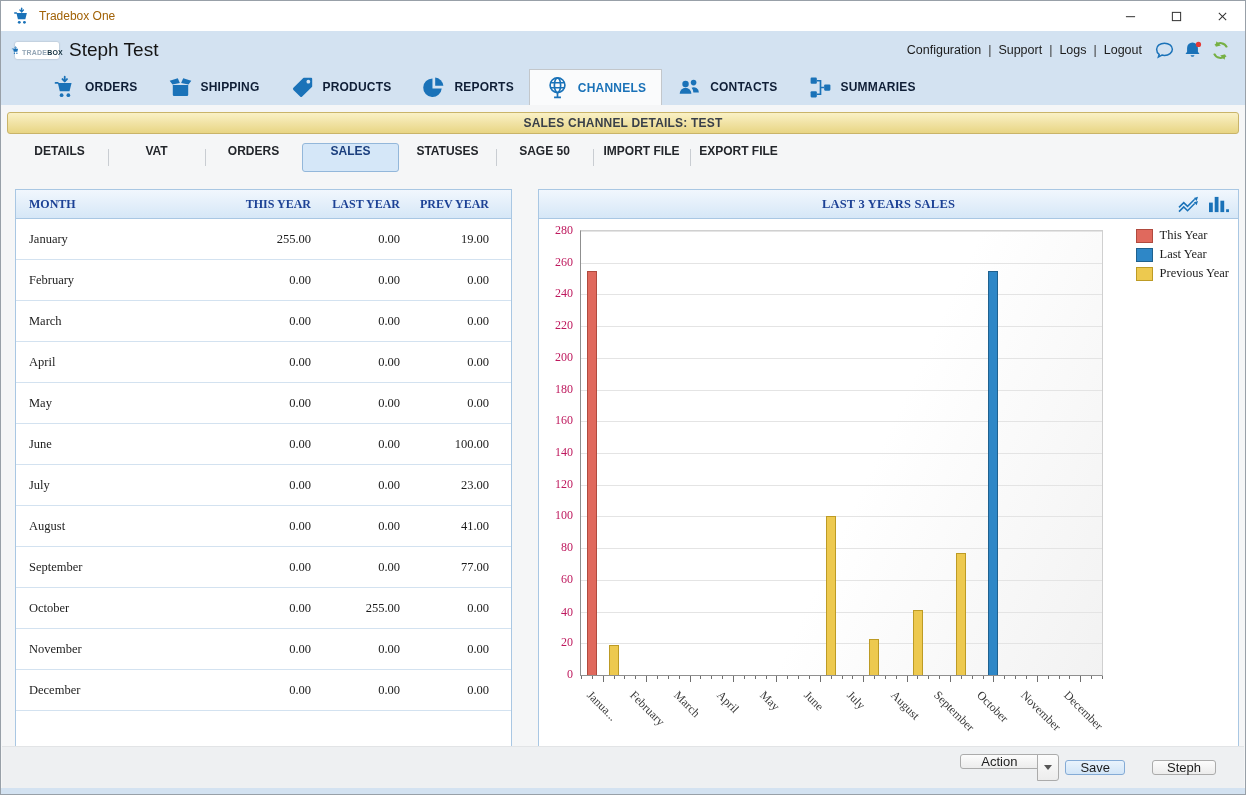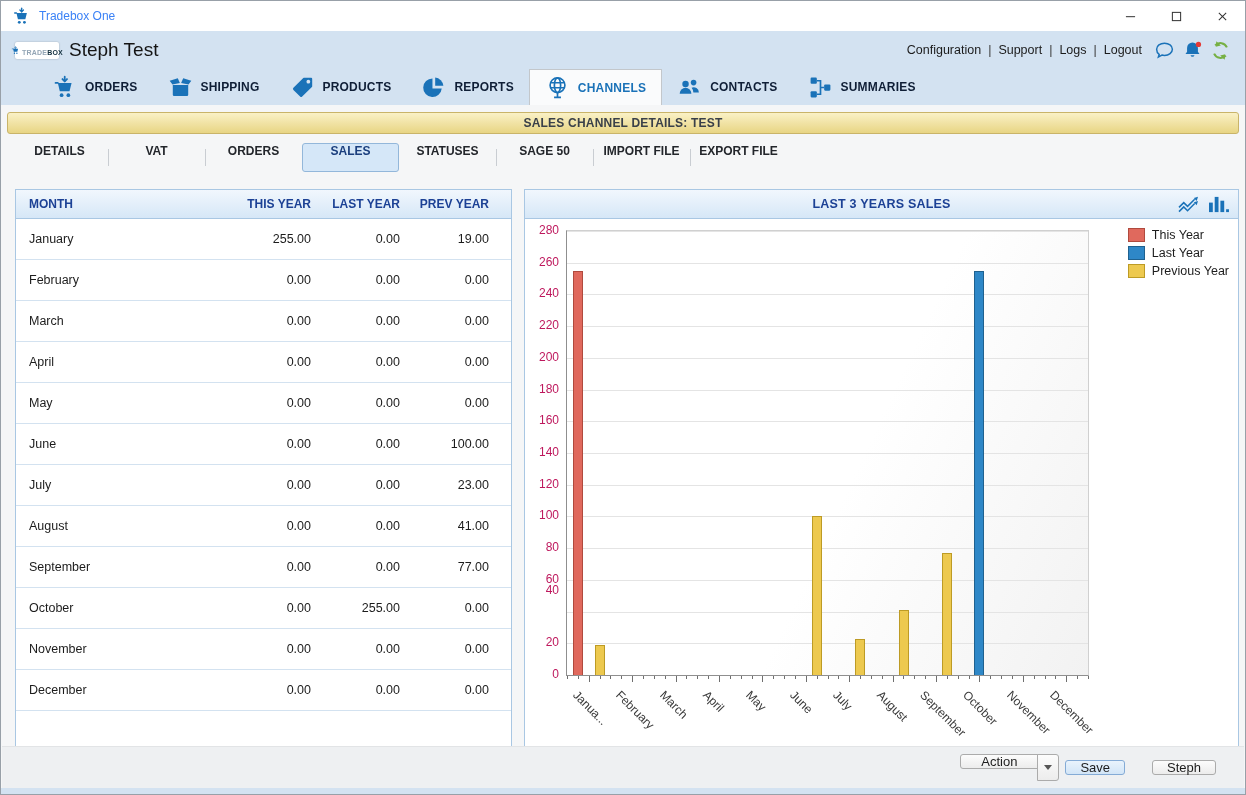--- a/index.html
+++ b/index.html
@@ -4,21 +4,21 @@
 <style>
   * { margin:0; padding:0; box-sizing:border-box; }
   html,body { width:1246px; height:795px; }
   body { font-family:"Liberation Sans", sans-serif; background:#fff; overflow:hidden; }
   .window { position:relative; width:1246px; height:795px; border:1px solid #98a0a8; background:#f5f6f7; overflow:hidden; }
 
   
   .titlebar { height:30px; background:#ffffff; display:flex; align-items:center; }
   .app-icon { width:19px; height:19px; margin:0 8px 0 11px; }
   .app-icon svg { width:100%; height:100%; display:block; }
-  .app-title { font-size:12px; color:#3b82f6; }
+  .app-title { font-size:12px; color:#a16207; }
   .win-controls { margin-left:auto; display:flex; height:100%; }
   .win-btn { width:46px; height:100%; display:flex; align-items:center; justify-content:center; }
   .win-btn svg { width:11px; height:11px; display:block; }
 
   
   .appband { background:#d3e2f1; }
   .apphdr { height:38px; display:flex; align-items:center; padding:0 14px 0 14px; }
   .brand-badge { width:44px; height:17px; background:#fff; border-radius:2px; box-shadow:0 0 2px rgba(0,0,0,.25); display:flex; align-items:center; justify-content:center; gap:2px; }
   .badge-cart svg { width:9px; height:9px; display:block; }
   .badge-trade { font-size:7px; font-weight:bold; color:#93a5b5; letter-spacing:.2px; }
@@ -43,21 +43,21 @@
 
   
   .subtabs { display:flex; align-items:center; margin:9px 0 0 10px; }
   .subtab { position:relative; width:97px; height:29px; display:flex; justify-content:center;
             font-size:12px; font-weight:bold; color:#23262b; border:1px solid transparent; border-radius:3px; }
   .subtab:not(:first-child)::before { content:""; position:absolute; left:-1px; top:5px; bottom:5px; width:1px; background:#c9cdd2; }
   .subtab.selected { background:#d5e7f8; border-color:#93b7da; color:#1b3f7e; }
   .subtab.selected::before, .subtab.selected + .subtab::before { display:none; }
 
   
-  .content { display:flex; gap:12px; padding:17px 6px 0 14px; }
+  .content { display:flex; gap:26px; padding:17px 6px 0 14px;font-family:Liberation Serif, serif; }
   .panel-hdr-grad { background:linear-gradient(#f1f7fd, #d6e7f7); border-bottom:1px solid #a9c7e3; }
 
   .table-panel { width:497px; height:559px; background:#fff; border:1px solid #a9c7e3; display:flex; flex-direction:column; }
   .grid-hdr { height:29px; flex:none; display:grid; grid-template-columns:1fr 89px 89px 89px; align-items:center; padding-right:22px; }
   .grid-hdr span { font-size:12px; font-weight:bold; color:#1c4195; }
   .col-month { padding-left:13px; }
   .num { text-align:right; }
   .grid-body { flex:1; display:flex; flex-direction:column; overflow:hidden; }
   .grid-row { height:41px; flex:none; display:grid; grid-template-columns:1fr 89px 89px 89px; align-items:center;
               padding-right:22px; border-bottom:1px solid #d3e2f0; font-size:12.5px; color:#1c1c1c; background:#fff; }
@@ -415,21 +415,21 @@
                   <rect x="20" y="15" width="3" height="3"></rect>
                 </g>
               </svg>
             </span>
         </div>
       </div>
       <div class="chart-body">
         <div class="yaxis">
             <div class="ylab" style="top: 444px;">0</div>
             <div class="ylab" style="top: 412.286px;">20</div>
-            <div class="ylab" style="top: 360px;">40</div>
+            <div class="ylab" style="top: 382px;">40</div>
             <div class="ylab" style="top: 348.857px;">60</div>
             <div class="ylab" style="top: 317.143px;">80</div>
             <div class="ylab" style="top: 285.429px;">100</div>
             <div class="ylab" style="top: 253.714px;">120</div>
             <div class="ylab" style="top: 222px;">140</div>
             <div class="ylab" style="top: 190.286px;">160</div>
             <div class="ylab" style="top: 158.571px;">180</div>
             <div class="ylab" style="top: 126.857px;">200</div>
             <div class="ylab" style="top: 95.1429px;">220</div>
             <div class="ylab" style="top: 63.4286px;">240</div>

